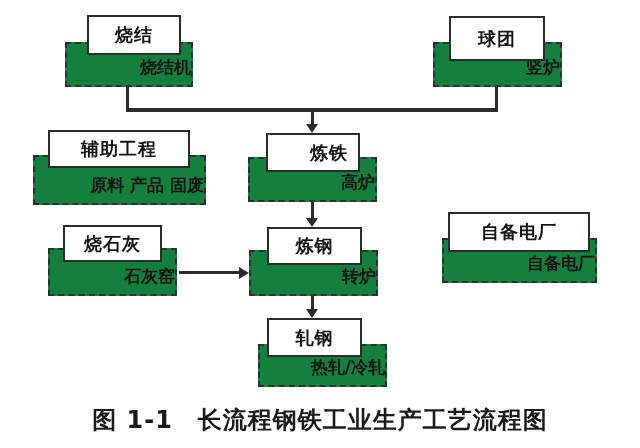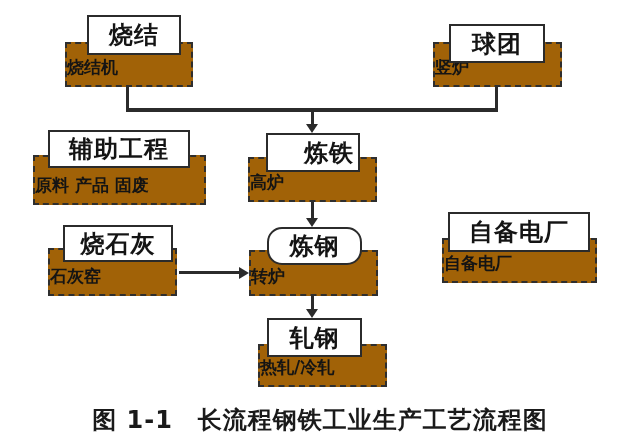--- a/index.html
+++ b/index.html
@@ -14,39 +14,39 @@
     background: #ffffff;
     font-family: "DejaVu Sans", "Liberation Sans", sans-serif;
     overflow: hidden;
   }
   #stage * { box-sizing: border-box; }
 
   
   .dashed {
     position: absolute;
     border: 2px dashed #2e2e2e;
-    background: #a16207;
+    background: #15803d;
     display: flex;
     align-items: flex-end;
-    justify-content: flex-start;
+    justify-content: flex-end;
     padding-bottom: 6px;
     z-index: 1;
   }
   
   .solid {
     position: absolute;
     border: 2px solid #2b2b2b;
     background: #ffffff;
     display: flex;
     align-items: center;
     justify-content: center;
     z-index: 2;
   }
   .title {
-    font-size: 24px;
+    font-size: 18px;
     font-weight: bold;
     color: #141414;
     white-space: nowrap;
     letter-spacing: 1px;
   }
   .detail {
     font-size: 17px;
     font-weight: bold;
     color: #141414;
     white-space: nowrap;
@@ -110,49 +110,49 @@
   <div class="dashed" style="left:65px; top:42px; width:128px; height:45px;">
     <span class="detail">烧结机</span>
   </div>
   <div class="solid" style="left:87px; top:15px; width:94px; height:40px;">
     <span class="title">烧结</span>
   </div>
 
   <div class="dashed" style="left:433px; top:42px; width:129px; height:45px;">
     <span class="detail">竖炉</span>
   </div>
-  <div class="solid" style="left:449px; top:16px; width:96px; height:39px;margin-top:8px;">
+  <div class="solid" style="left:449px; top:16px; width:96px; height:45px;">
     <span class="title">球团</span>
   </div>
 
   <div class="dashed" style="left:33px; top:155px; width:173px; height:50px;">
     <span class="detail">原料 产品 固废</span>
   </div>
   <div class="solid" style="left:48px; top:130px; width:142px; height:38px;">
     <span class="title">辅助工程</span>
   </div>
 
   <div class="dashed" style="left:248px; top:157px; width:129px; height:45px;">
     <span class="detail">高炉</span>
   </div>
   <div class="solid" style="left:266px; top:133px; width:94px; height:39px;padding-left:32px;">
     <span class="title">炼铁</span>
   </div>
 
   <div class="dashed" style="left:48px; top:248px; width:129px; height:48px;">
     <span class="detail">石灰窑</span>
   </div>
-  <div class="solid" style="left:63px; top:225px; width:110px; height:37px;">
+  <div class="solid" style="left:63px; top:225px; width:99px; height:37px;">
     <span class="title">烧石灰</span>
   </div>
 
   <div class="dashed" style="left:249px; top:250px; width:129px; height:46px;">
     <span class="detail">转炉</span>
   </div>
-  <div class="solid" style="left:267px; top:227px; width:95px; height:38px;border-radius:15px;">
+  <div class="solid" style="left:267px; top:227px; width:95px; height:38px;">
     <span class="title">炼钢</span>
   </div>
 
   <div class="dashed" style="left:442px; top:238px; width:155px; height:45px;">
     <span class="detail">自备电厂</span>
   </div>
   <div class="solid" style="left:448px; top:212px; width:142px; height:40px;">
     <span class="title">自备电厂</span>
   </div>
 

